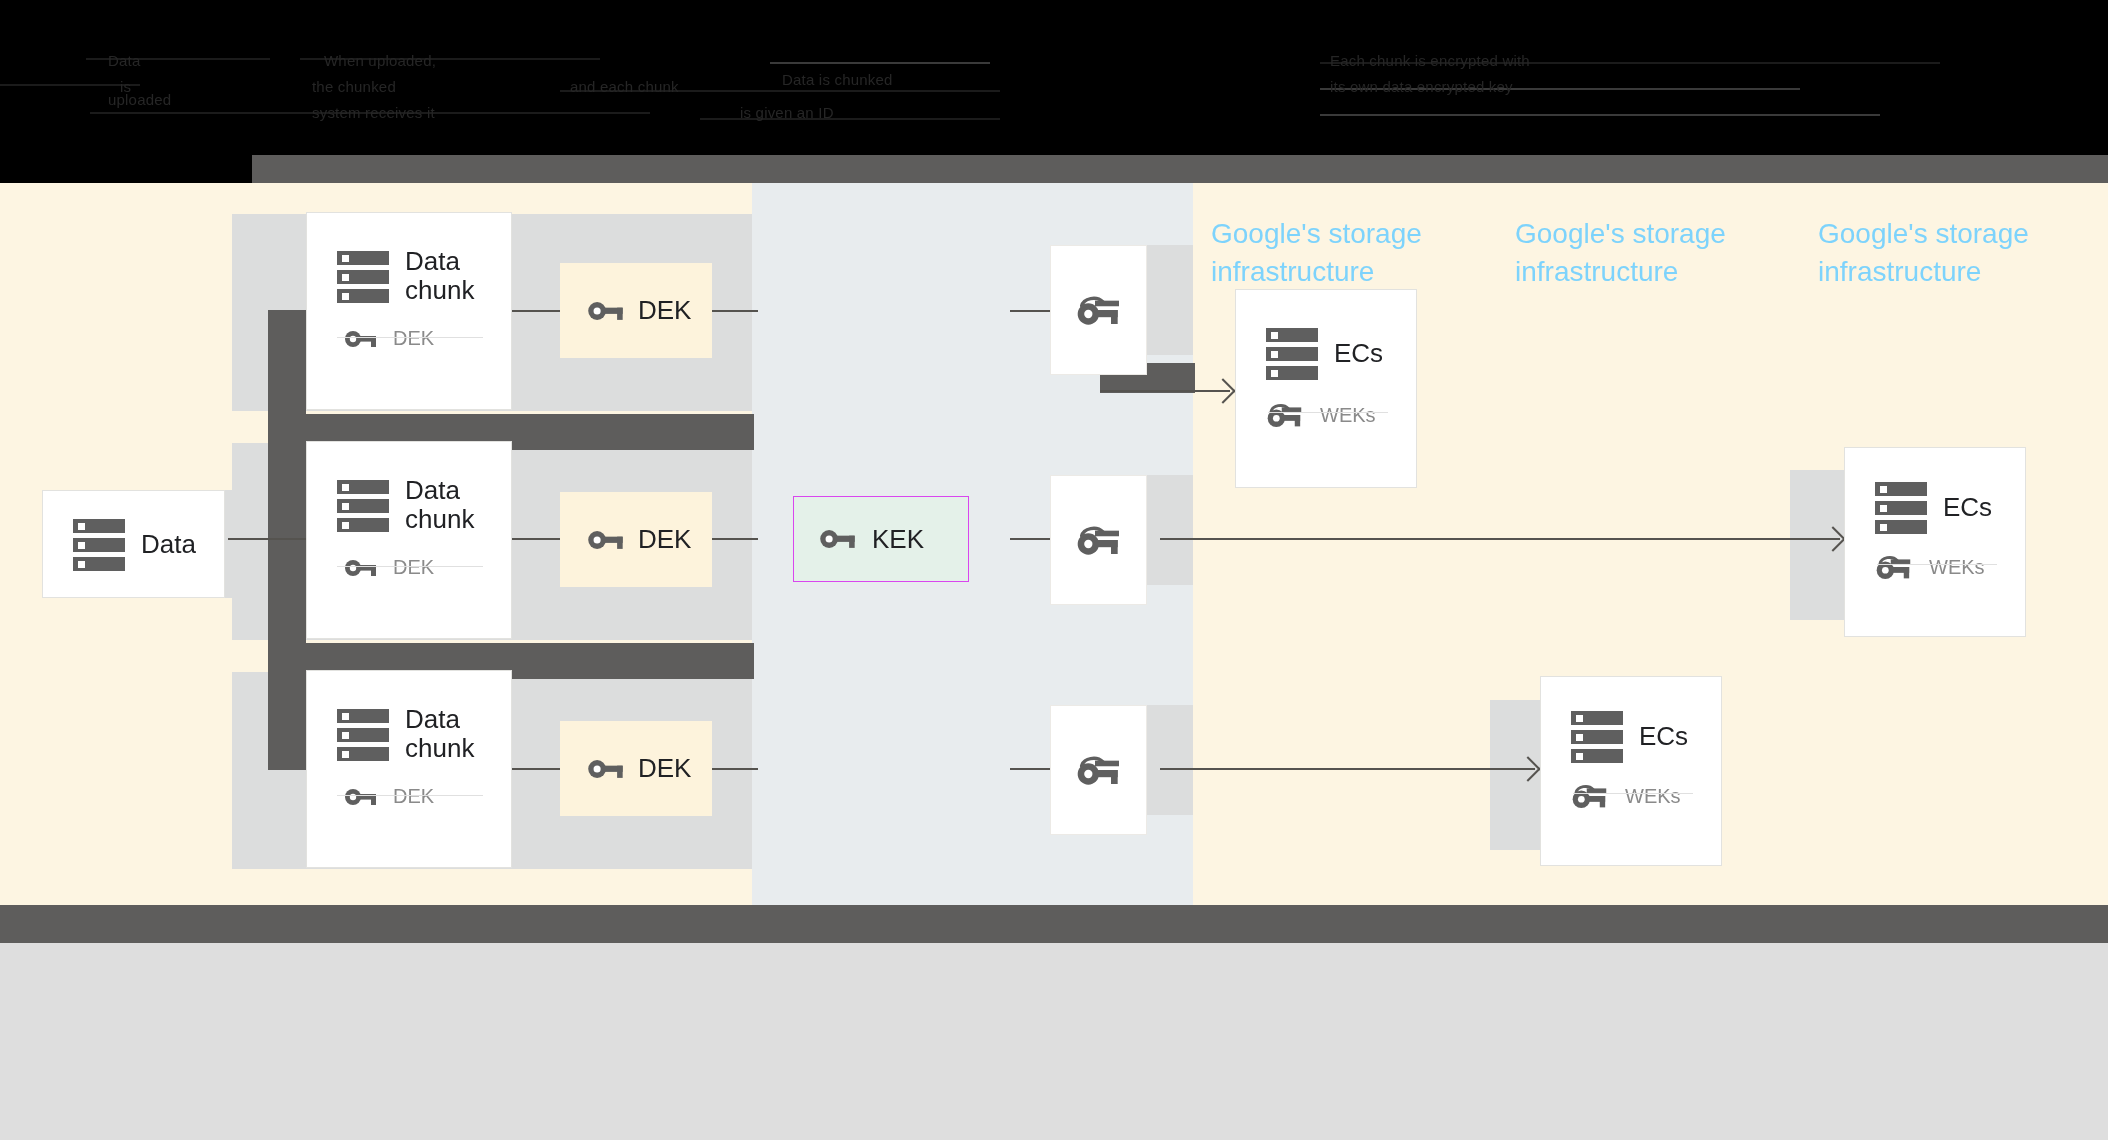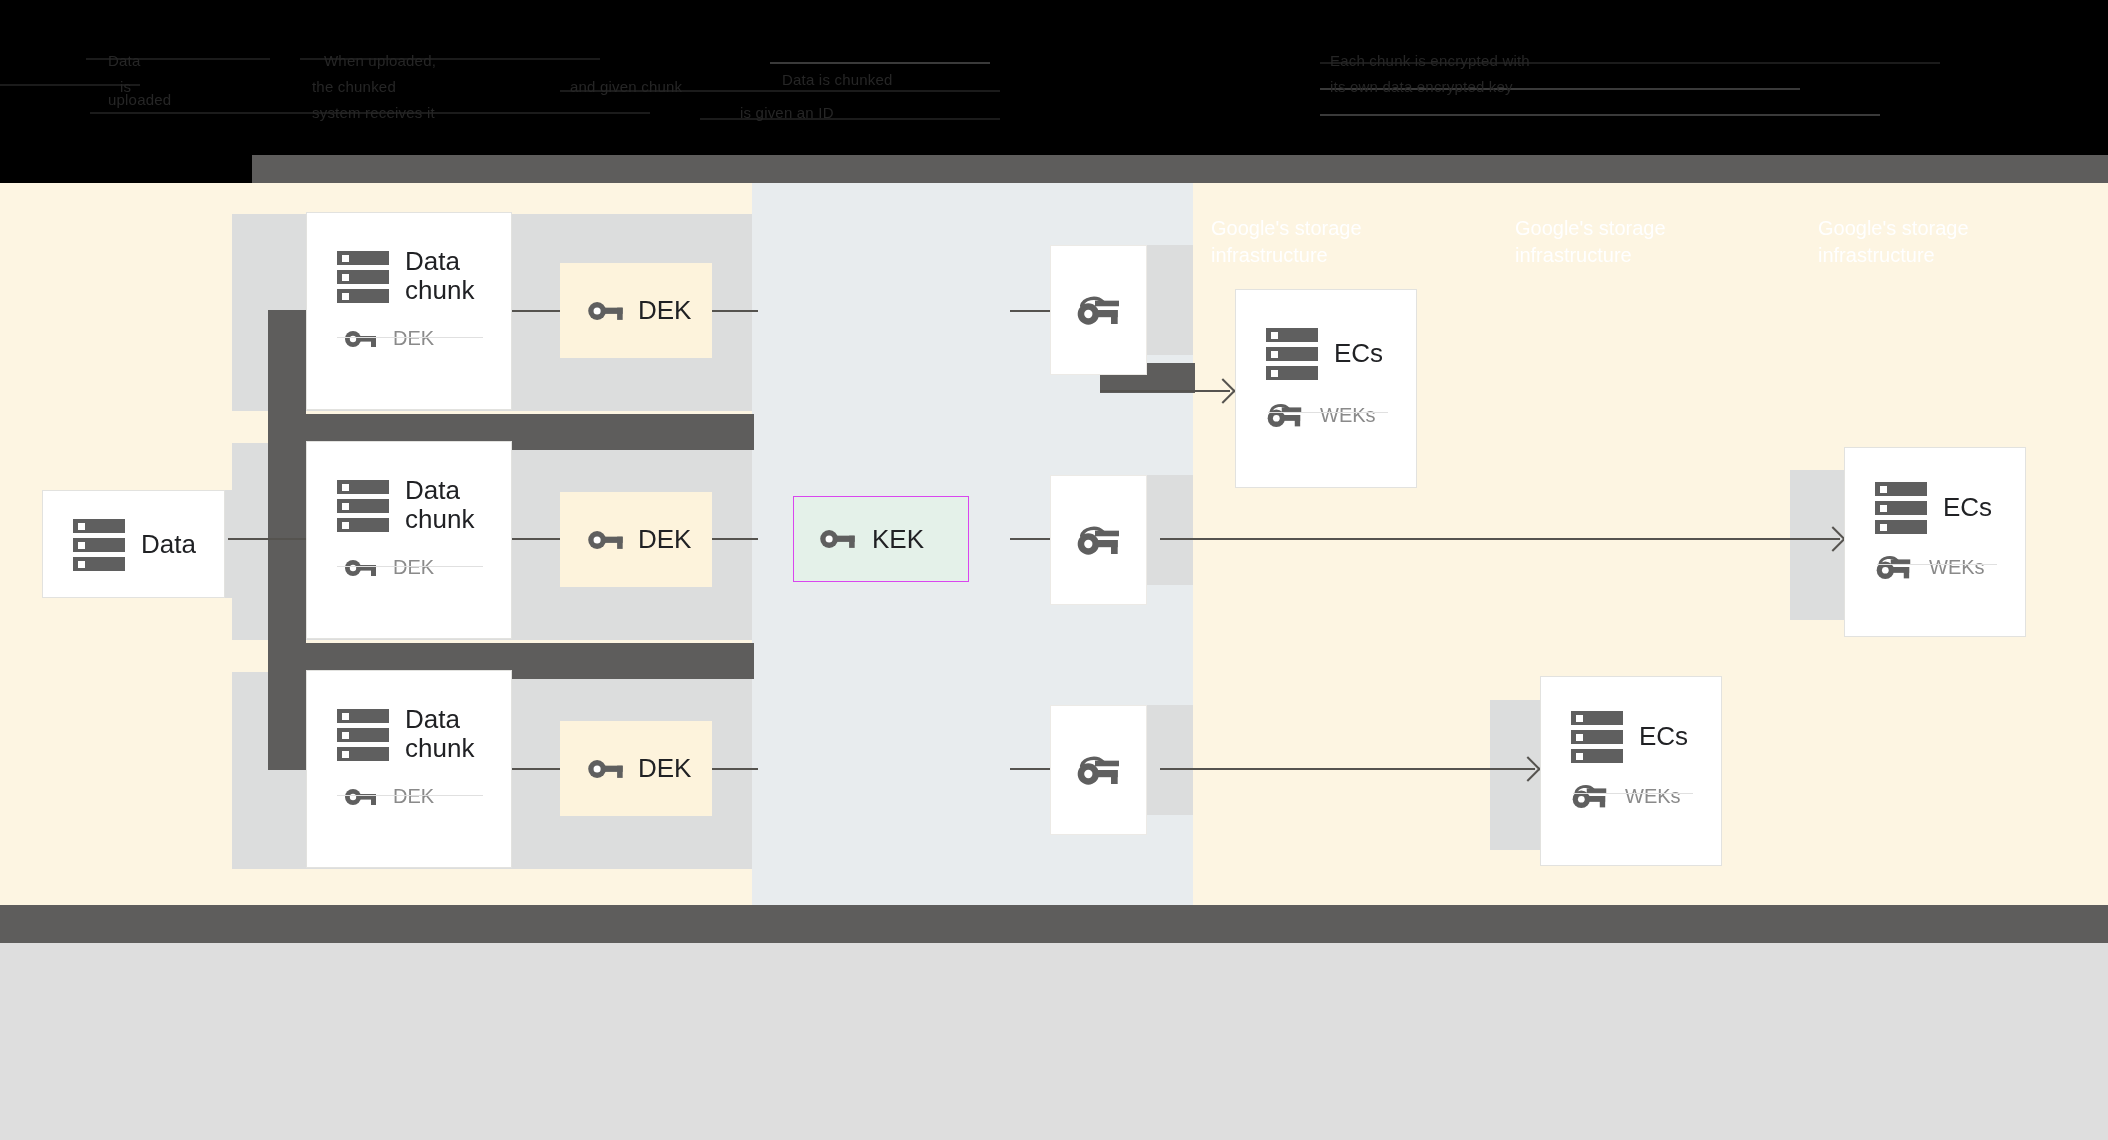--- a/index.html
+++ b/index.html
@@ -56,21 +56,21 @@
   
   .conn{position:absolute;background:#55534f;height:2px;}
   .arrow{position:absolute;height:2px;background:#55534f;}
   .arrow:after{content:"";position:absolute;right:-2px;top:-8px;width:16px;height:16px;
                border-top:2px solid #55534f;border-right:2px solid #55534f;transform:rotate(45deg);}
 
   
   .ov{position:absolute;background:#5e5d5c;}
 
   
-  .infra{position:absolute;font-size:20px;line-height:1.35;color:#ffffff;white-space:pre-line;}
+  .infra{position:absolute;font-size:28px;line-height:1.35;color:#7dd3fc;white-space:pre-line;}
 
   
   .caption{position:absolute;left:638px;top:943px;width:484px;height:155px;background:#fff;
            display:flex;flex-direction:column;align-items:center;justify-content:center;gap:24px;}
   .caption .t1{font-size:24px;font-weight:bold;color:#202124;}
   .caption .t2{font-size:23px;color:#202124;text-align:center;line-height:1.38;}
   .caption .t2 b{font-weight:bold;}
 </style>
 </head>
 <body>
@@ -87,21 +87,21 @@
     <div class="rule light" style="left:1320px;top:88px;width:480px;"></div>
     <div class="rule" style="left:90px;top:112px;width:560px;"></div>
     <div class="rule" style="left:700px;top:118px;width:300px;"></div>
     <div class="rule light" style="left:1320px;top:114px;width:560px;"></div>
   <div class="line" style="left: 108px; top: 52px;">Data</div>
       <div class="line" style="left: 324px; top: 52px;">When uploaded,</div>
       <div class="line" style="left: 782px; top: 52px; margin-top: 19px;">Data is chunked</div>
       <div class="line" style="left: 1330px; top: 52px;">Each chunk is encrypted with</div>
       <div class="line" style="left: 120px; top: 78px;">is</div>
       <div class="line" style="left: 312px; top: 78px;">the chunked</div>
-      <div class="line" style="left: 570px; top: 78px;">and given chunk</div>
+      <div class="line" style="left: 570px; top: 78px;">and each chunk</div>
       <div class="line" style="left: 1330px; top: 78px;">its own data encrypted key</div>
       <div class="line" style="left: 108px; top: 91px;">uploaded</div>
       <div class="line" style="left: 312px; top: 104px;">system receives it</div>
       <div class="line" style="left: 740px; top: 104px; text-align: right;">is given an ID</div>
     </div>
   <div class="topgrey"></div>
   <div class="topgrey2"></div>
 
   <div class="band band-cream-a"></div>
   <div class="band band-blue"></div>

